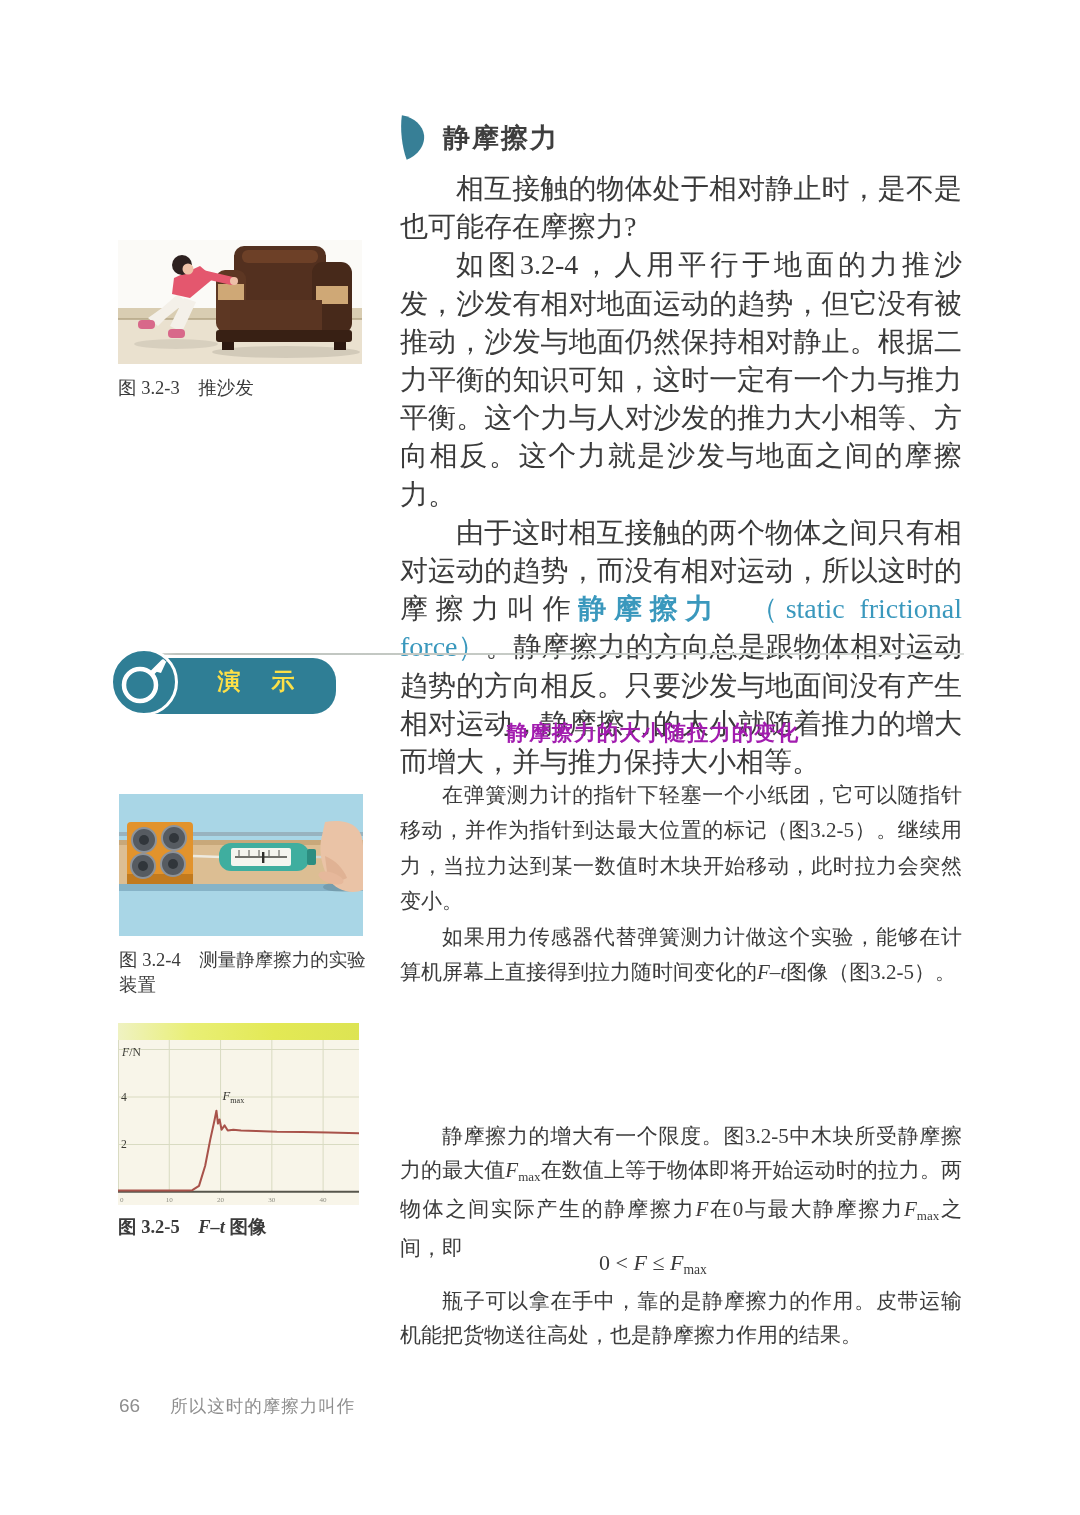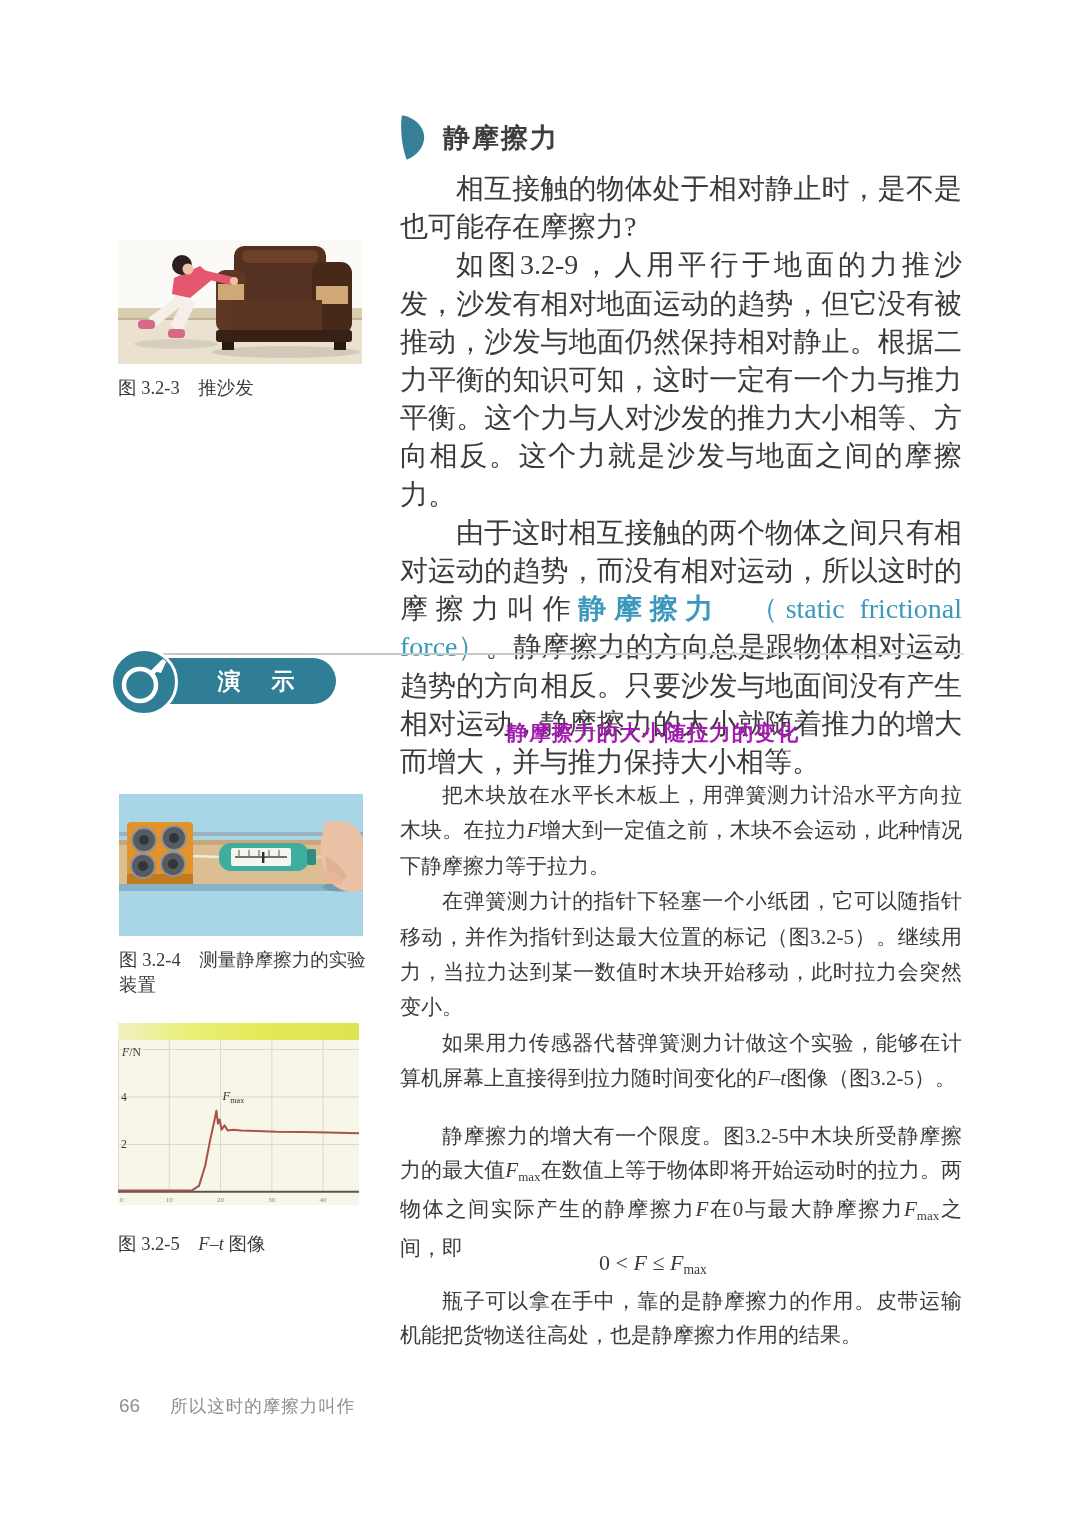--- a/index.html
+++ b/index.html
@@ -26,27 +26,27 @@
   .seg-blue{color:#3a98bd;margin-left:29px;}
   .seg-i{font-style:italic;}
   .seg-sub{font-size:0.62em;vertical-align:-0.28em;}
 
   
   figure{margin:0;position:absolute;}
   figcaption{font-size:18.5px;color:#3b3b3b;text-align:left;margin-top:7px;}
   .fig-sofa{left:118px;top:240px;width:244px;}
   .fig-app{left:119px;top:794px;width:256px;}
   .fig-chart{left:118px;top:1023px;width:241px;}
-  .fig-chart figcaption{margin-top:26px;}
+  .fig-chart figcaption{margin-top:9px;font-weight:bold;}
 
   
   .divider{position:absolute;left:126px;top:653px;width:838px;height:2px;
            background:linear-gradient(90deg,rgba(195,200,195,0),#bfc4bf 6%,#c7ccc7 55%,#d9dcd9);}
-  .badge-pill{position:absolute;left:146px;top:658px;width:156px;height:46px;background:#2f7e95;
-              border-radius:0 23px 23px 0;color:#ffffff;font-family:"Liberation Sans","DejaVu Sans",sans-serif;
+  .badge-pill{position:absolute;left:146px;top:658px;width:156px;height:56px;background:#2f7e95;
+              border-radius:0 23px 23px 0;color:#fde047;font-family:"Liberation Sans","DejaVu Sans",sans-serif;
               font-size:23px;font-weight:700;line-height:46px;text-align:center;
               padding-left:34px;box-sizing:content-box;letter-spacing:4px;}
   .badge-circle{position:absolute;left:110px;top:648px;width:68px;height:68px;border-radius:50%;
                 background:#2f7e95;border:3px solid #ffffff;box-sizing:border-box;}
   .demo-title{position:absolute;left:400px;top:718px;width:506px;text-align:center;
               font-family:"Liberation Sans","DejaVu Sans",sans-serif;font-size:21.5px;
               font-weight:700;color:#a21caf;letter-spacing:1px;}
 
   
   .chart-topbar{width:241px;height:17px;
@@ -73,21 +73,21 @@
 
   <div class="sec-head">
     <svg width="29" height="47" viewBox="0 0 30 48">
       <path d="M4,1 C17,3 26,12 27,22 C28,34 18,44 9,47 C4,34 2,15 4,1 Z" fill="#377f96"></path>
     </svg>
     <h1>静摩擦力</h1>
   </div>
 
   <div class="col intro">
     <p><span>相互接触的物体处于相对静止时，是不是也可能存在摩擦力?</span></p>
-    <p><span>如图3.2-9，人用平行于地面的力推沙发，沙发有相对地面运动的趋势，但它没有被推动，沙发与地面仍然保持相对静止。根据二力平衡的知识可知，这时一定有一个力与推力平衡。这个力与人对沙发的推力大小相等、方向相反。这个力就是沙发与地面之间的摩擦力。</span></p>
+    <p><span>如图3.2-4，人用平行于地面的力推沙发，沙发有相对地面运动的趋势，但它没有被推动，沙发与地面仍然保持相对静止。根据二力平衡的知识可知，这时一定有一个力与推力平衡。这个力与人对沙发的推力大小相等、方向相反。这个力就是沙发与地面之间的摩擦力。</span></p>
     <p><span>由于这时相互接触的两个物体之间只有相对运动的趋势，而没有相对运动，所以这时的摩擦力叫作</span><span class="seg-term">静摩擦力</span><span class="seg-blue">（static frictional force）</span><span>。静摩擦力的方向总是跟物体相对运动趋势的方向相反。只要沙发与地面间没有产生相对运动，静摩擦力的大小就随着推力的增大而增大，并与推力保持大小相等。</span></p>
   </div>
 
   <figure class="fig-sofa">
     <svg viewBox="0 0 244 124" width="244" height="124">
       <rect width="244" height="124" fill="#fbfaf7"></rect>
       <rect y="68" width="244" height="11" fill="#d9cdb2"></rect>
       <rect y="79" width="244" height="45" fill="#eae1cf"></rect>
       <line x1="0" y1="79" x2="244" y2="79" stroke="#b3a484" stroke-width="1.5"></line>
       <g>
@@ -124,21 +124,20 @@
   <div class="badge-circle">
     <svg width="62" height="62" viewBox="0 0 62 62">
       <circle cx="27" cy="34" r="16" fill="none" stroke="#ffffff" stroke-width="4.5"></circle>
       <line x1="39" y1="22" x2="50" y2="11" stroke="#ffffff" stroke-width="5" stroke-linecap="round"></line>
       <path d="M41,20 L54,9 L48,22 Z" fill="#ffffff"></path>
     </svg>
   </div>
   <div class="demo-title">静摩擦力的大小随拉力的变化</div>
 
   <div class="col demo-text">
-    <p><span>把木块放在水平长木板上，用弹簧测力计沿水平方向拉木块。在拉力</span><span class="seg-i">F</span><span>增大到一定值之前，木块不会运动，此种情况下静摩擦力等于拉力。</span></p>
     <p><span>在弹簧测力计的指针下轻塞一个小纸团，它可以随指针移动，并作为指针到达最大位置的标记（图3.2-5）。继续用力，当拉力达到某一数值时木块开始移动，此时拉力会突然变小。</span></p>
     <p><span>如果用力传感器代替弹簧测力计做这个实验，能够在计算机屏幕上直接得到拉力随时间变化的</span><span class="seg-i">F–t</span><span>图像（图3.2-5）。</span></p>
   </div>
 
   <figure class="fig-app">
     <svg viewBox="0 0 244 142" width="244" height="142">
       <rect width="244" height="142" fill="#a9d6e6"></rect>
       <rect y="38" width="244" height="4" fill="#93a7b2" opacity="0.75"></rect>
       <rect y="46" width="244" height="44" fill="#dcbe93"></rect>
       <rect y="46" width="244" height="5" fill="#c8a87a"></rect>

